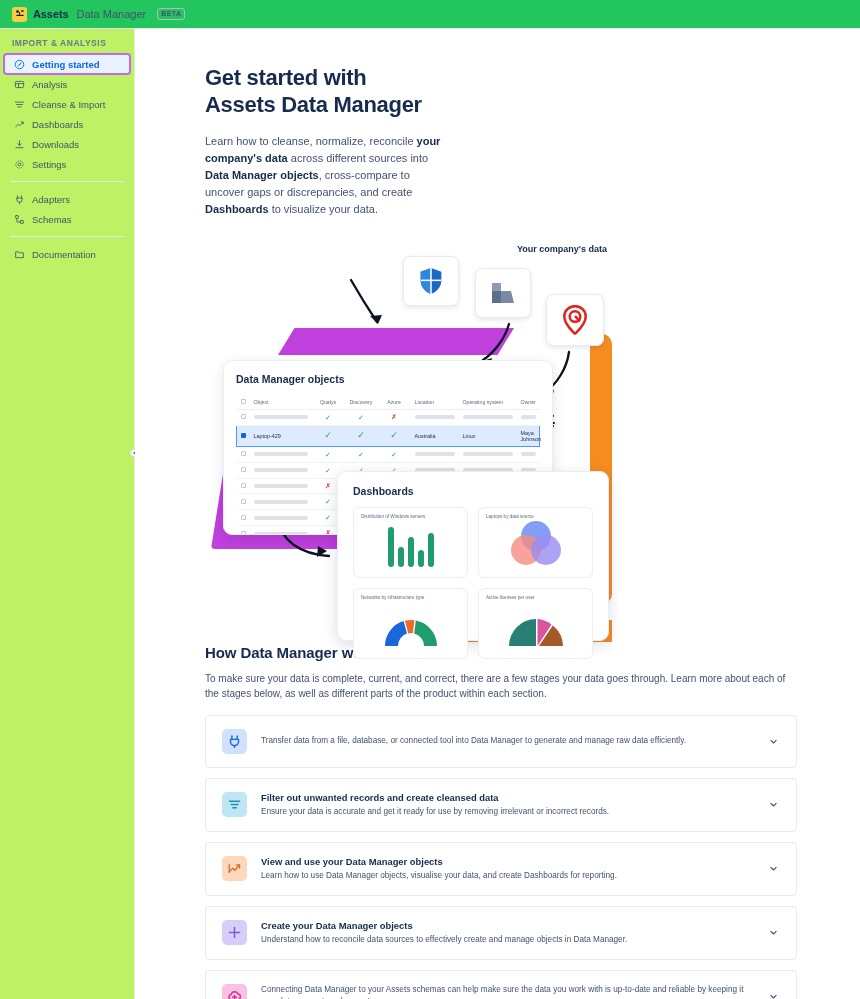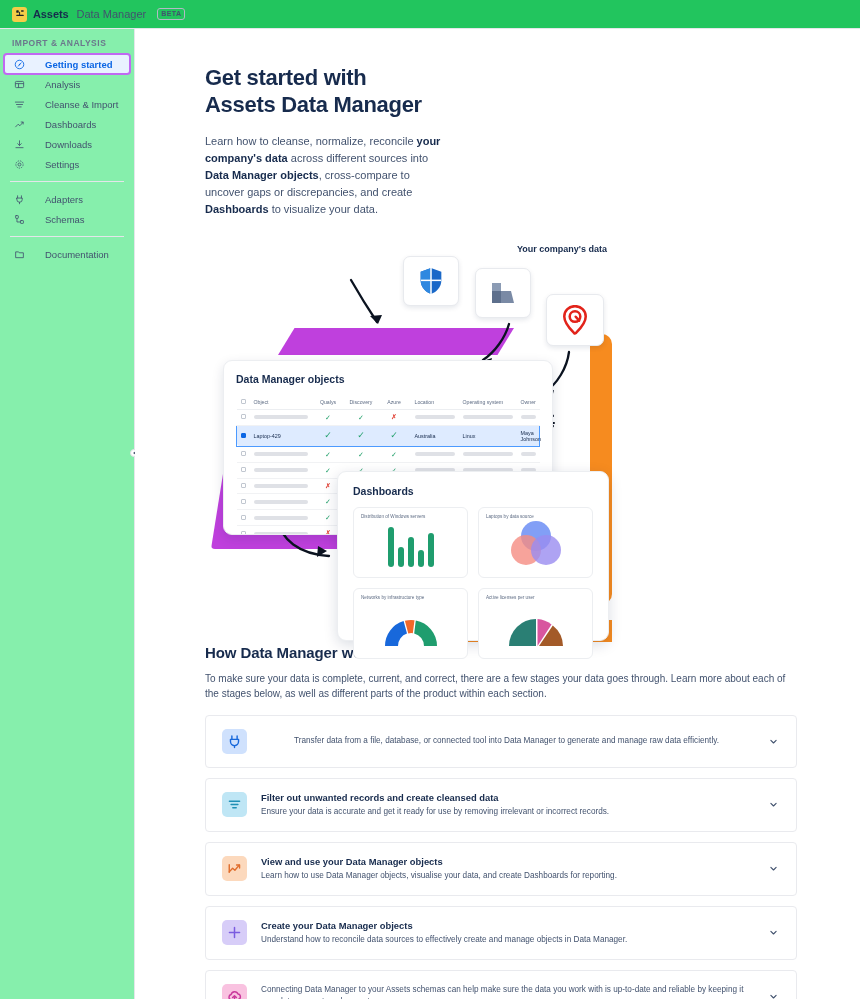--- a/index.html
+++ b/index.html
@@ -34,30 +34,30 @@
     color: #42526e; border: 1px solid #b3bac5; border-radius: 3px;
     padding: 1px 3px; margin-left: 5px; line-height: 1.1;
   }
 
   .body-row { flex: 1; display: flex; min-height: 0; }
 
   
   .sidebar {
     width: 135px; min-width: 135px;
     border-right: 1px solid #e4e6ea;
-    background: #86efac;
+    background: #bef264;
     padding-top: 9px;
     position: relative;
   }
   .side-section-title {
     font-size: 8.5px; font-weight: 700; letter-spacing: .5px;
     color: #6b778c; padding: 0 12px 6px 12px; text-transform: uppercase;
   }
   .side-item {
-    display: flex; align-items: center; gap: 20px;
+    display: flex; align-items: center; gap: 7px;
     height: 20px; padding: 0 10px; margin: 0 4px;
     font-size: 9.5px; color: #42526e; border-radius: 3px;
     cursor: pointer; white-space: nowrap;
   }
   .side-item .ico { width: 11px; height: 11px; flex: none; display:flex; align-items:center; justify-content:center; }
   .side-item .ico svg { display:block; }
   .side-item.active { color: #0c66e4; font-weight: 700; background: #e9f2ff; }
   .side-item.selected-outline {
     outline: 2px solid #c069f2; outline-offset: -1px; border-radius: 3px;
   }
@@ -612,21 +612,21 @@
 
         <div id="accordion-list">
             <div class="acc">
               <span class="acc-ico" style="background:#cfe1fd">
                 <svg width="15" height="15" viewBox="0 0 16 16" fill="none" stroke="#1868db" stroke-width="1.5" stroke-linecap="round" stroke-linejoin="round">
                   <path d="M5.2 2.2v3.4M10.8 2.2v3.4M3.7 5.7h8.6v2.4a4.3 4.3 0 0 1-8.6 0z"></path>
                   <path d="M8 12.4v2"></path>
                 </svg>
               </span>
               <span class="acc-txt">
-                <span class="acc-desc" style="display: block; text-align: center;">Transfer data from a file, database, or connected tool into Data Manager to generate and manage raw data efficiently.</span>
+                <span class="acc-desc" style="display: block;">Transfer data from a file, database, or connected tool into Data Manager to generate and manage raw data efficiently.</span>
               </span>
               <span class="acc-chev">
                 <svg width="9" height="9" viewBox="0 0 12 12" fill="none" stroke="#42526e" stroke-width="1.5" stroke-linecap="round" stroke-linejoin="round">
                   <path d="M2.5 4.5 6 8l3.5-3.5"></path>
                 </svg>
               </span>
             </div>
             <div class="acc">
               <span class="acc-ico" style="background:#bfe6f5">
                 <svg width="15" height="15" viewBox="0 0 16 16" fill="none" stroke="#1f8fb5" stroke-width="1.6" stroke-linecap="round">

